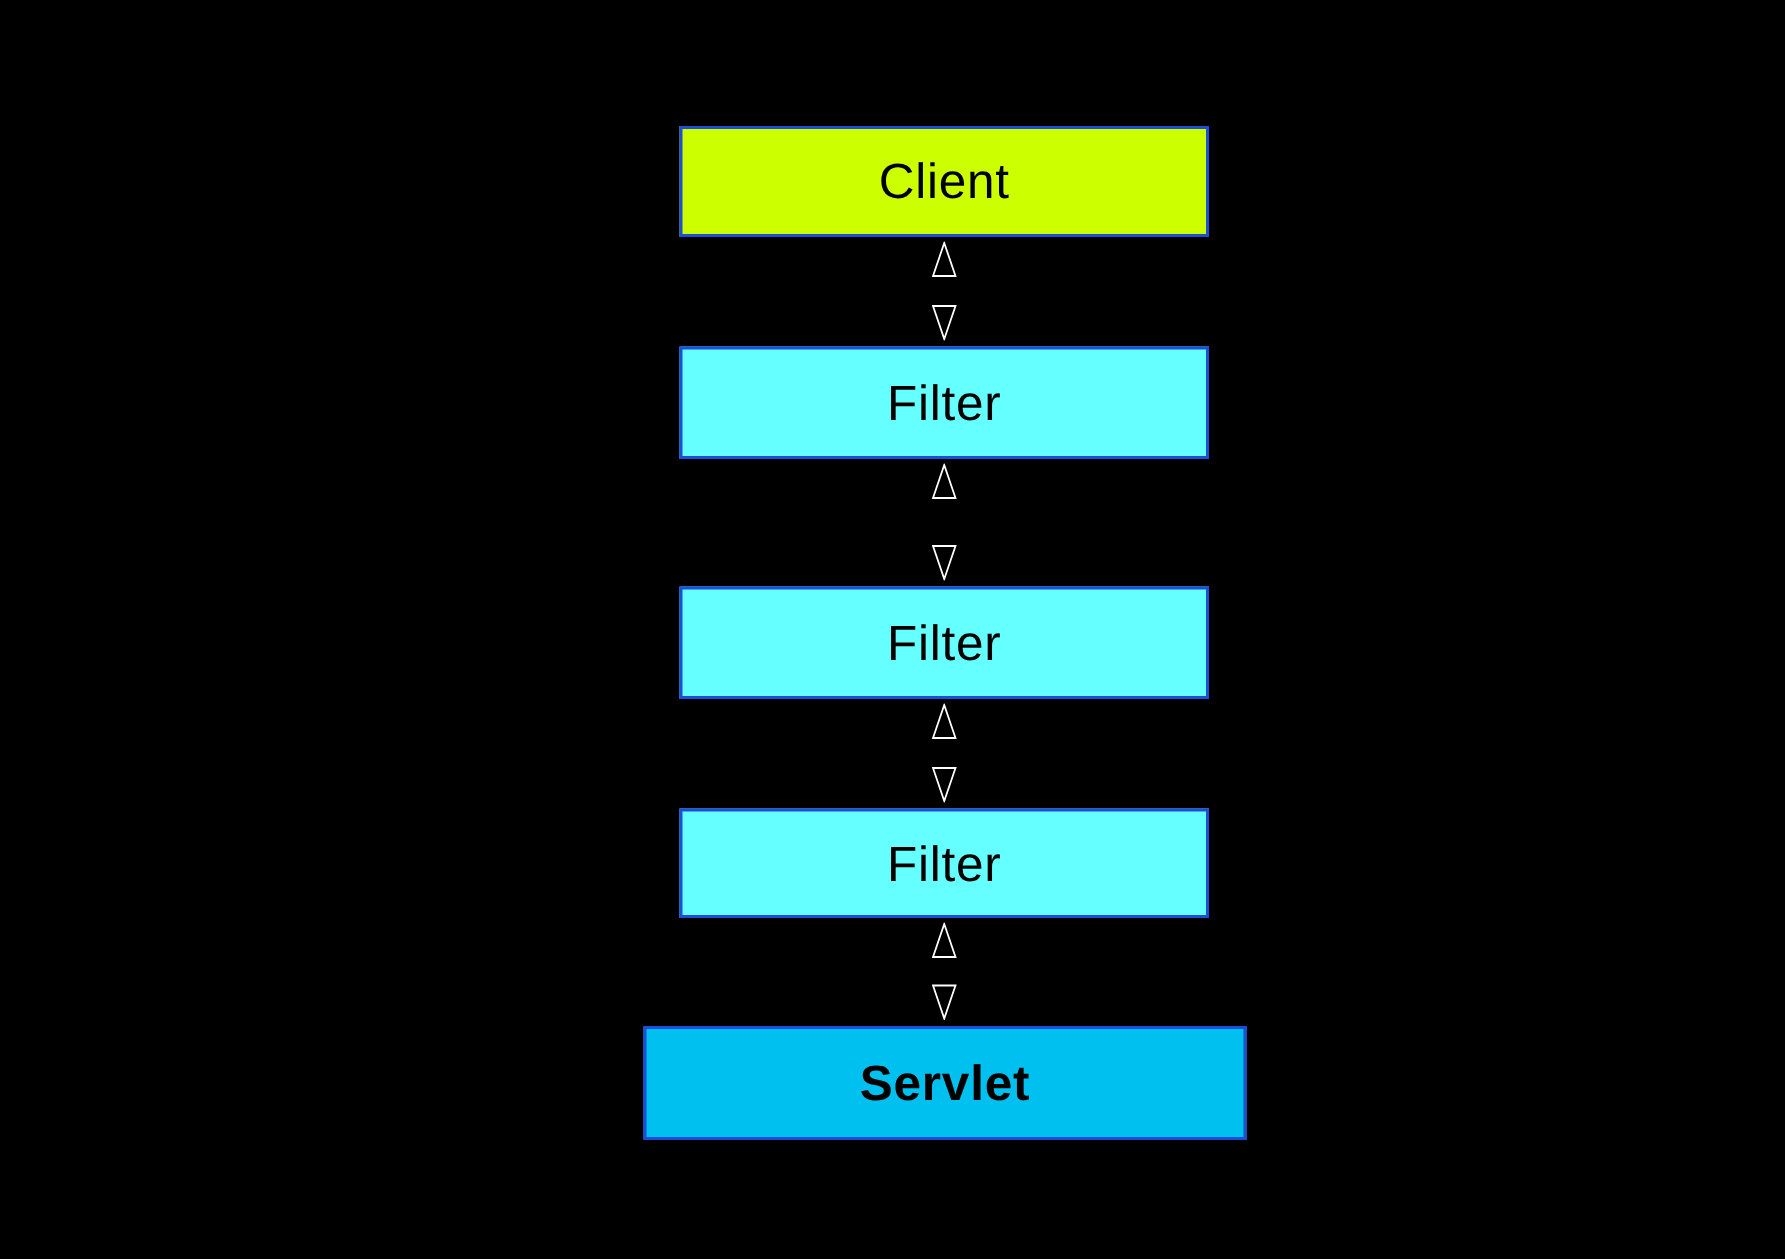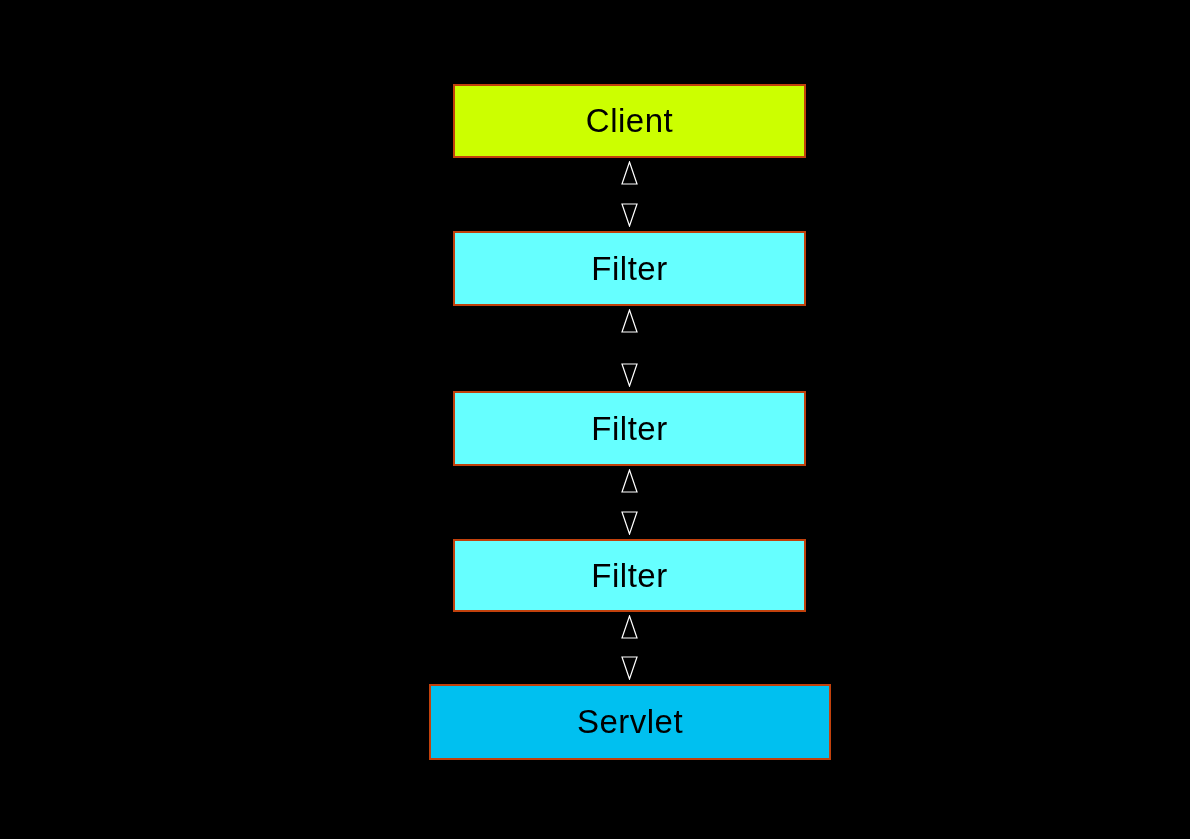--- a/index.html
+++ b/index.html
@@ -11,33 +11,33 @@
   .canvas {
     position: relative;
     width: 1190px;
     height: 839px;
     overflow: hidden;
     background: #000;
   }
   .node {
     position: absolute;
     box-sizing: border-box;
-    border: 2px solid #c2410c;
+    border: 2px solid #1d4ed8;
     display: flex;
     align-items: center;
     justify-content: center;
     font-size: 33px;
     color: #000;
     letter-spacing: 0.5px;
   }
   .node-client  { left: 453px; top:  84px; width: 353px; height: 74px; }
   .node-filter1 { left: 453px; top: 231px; width: 353px; height: 75px; }
   .node-filter2 { left: 453px; top: 391px; width: 353px; height: 75px; }
   .node-filter3 { left: 453px; top: 539px; width: 353px; height: 73px; }
-  .node-servlet { left: 429px; top: 684px; width: 402px; height: 76px; }
+  .node-servlet { left: 429px; top: 684px; width: 402px; height: 76px; font-weight: bold; }
 
   .connector {
     position: absolute;
     left: 621px;
     width: 17px;
     display: flex;
     flex-direction: column;
     align-items: center;
     justify-content: space-between;
   }

